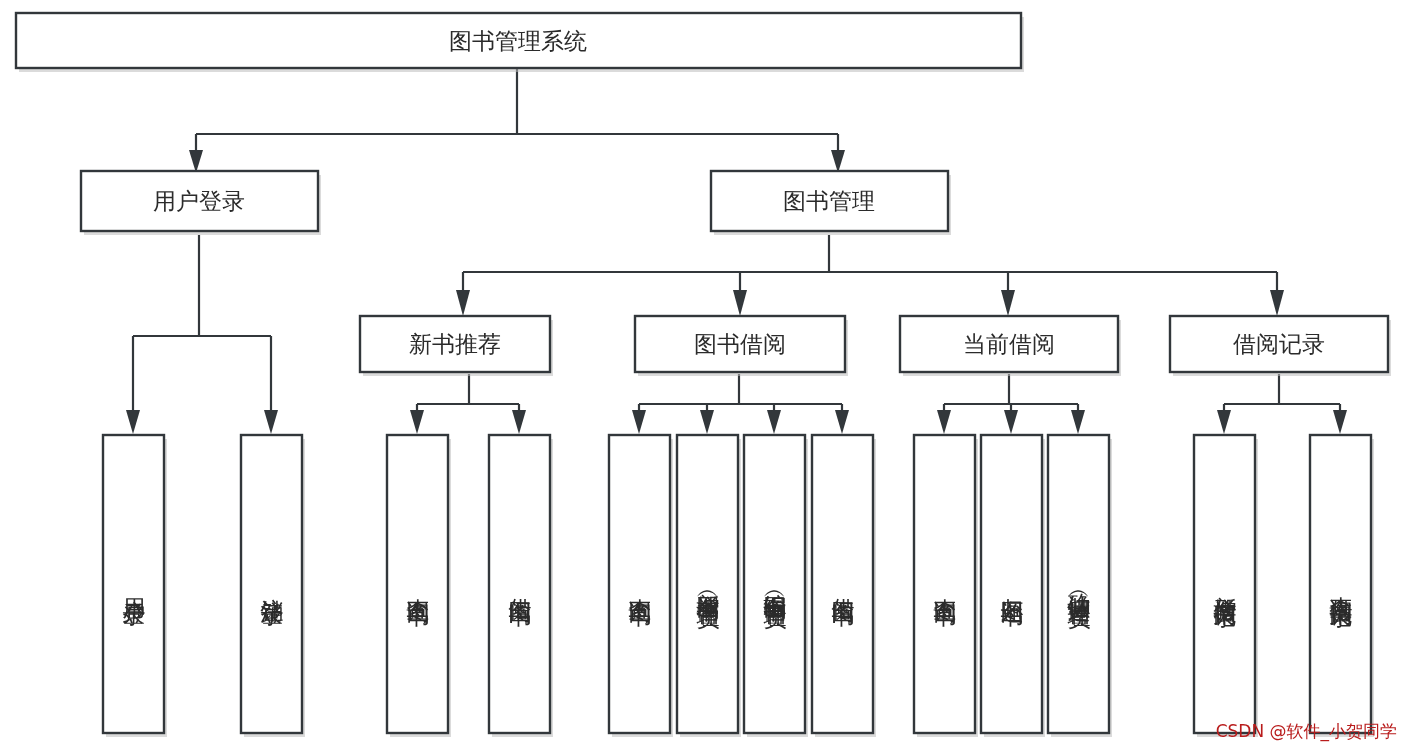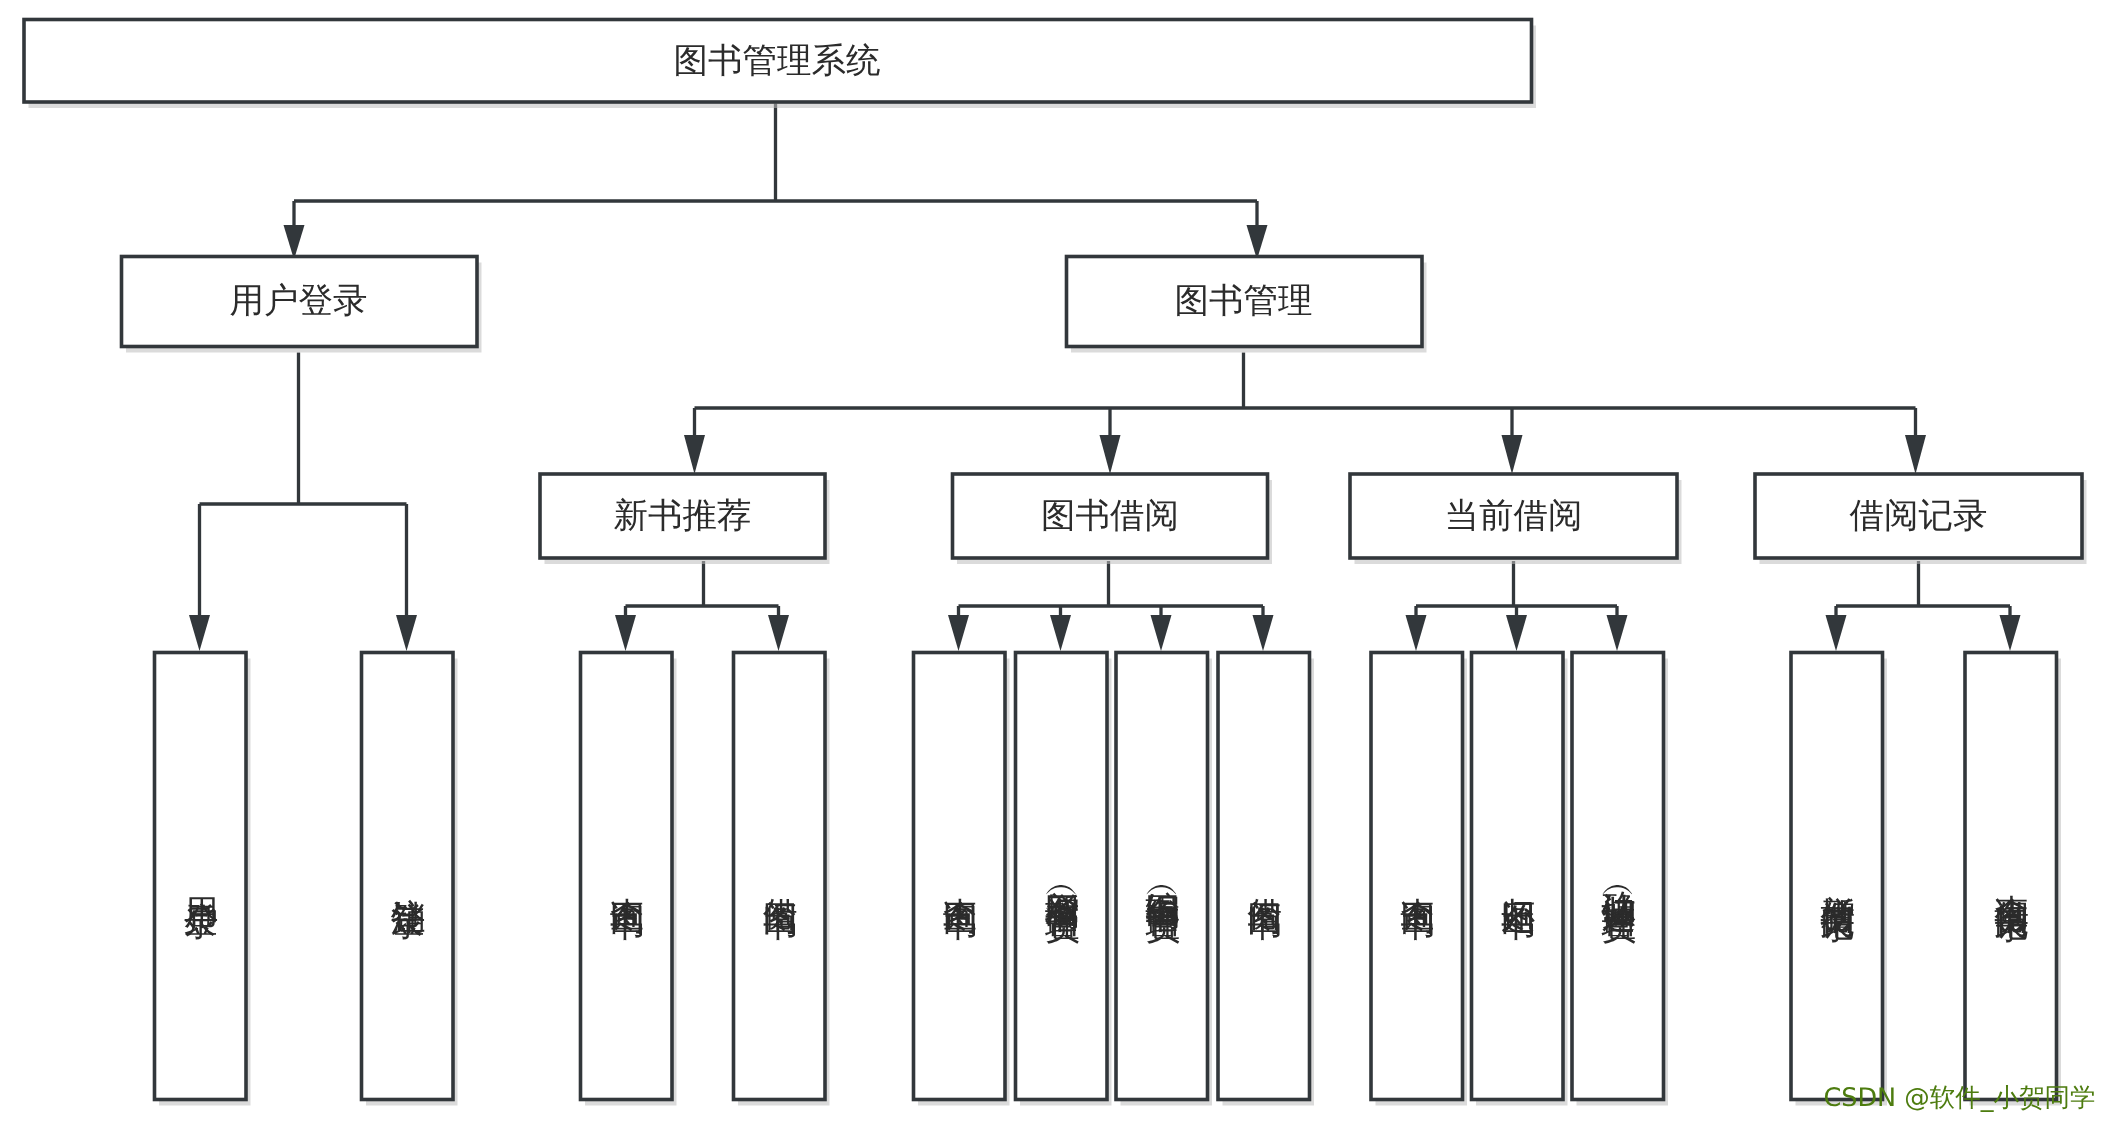--- a/index.html
+++ b/index.html
@@ -58,21 +58,21 @@
     font-size: 23px;
     writing-mode: vertical-rl;
     text-orientation: upright;
     letter-spacing: 2px;
   }
   .watermark {
     position: absolute;
     right: 8px;
     bottom: 4px;
     font-size: 17px;
-    color: #4d7c0f;
+    color: #b91c1c;
     font-family: "DejaVu Sans", "Liberation Sans", sans-serif;
     white-space: nowrap;
     user-select: none;
   }
 </style>
 </head>
 <body>
 
 <div id="chart-root">
 

